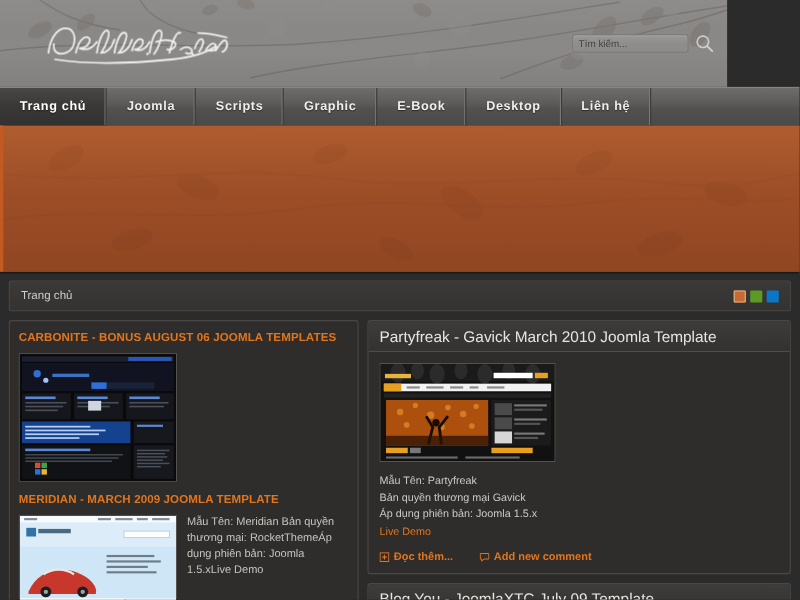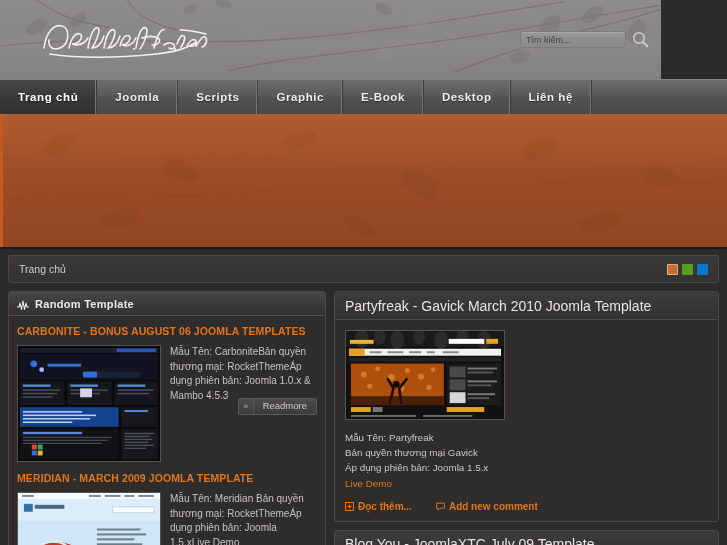--- a/index.html
+++ b/index.html
@@ -351,28 +351,20 @@
       <span class="swatch" style="background:#5b9b22"></span>
       <span class="swatch" style="background:#0a76c8"></span>
     </div>
   </div>
 </div>
 
 <div class="content">
 
   <div class="sidebar">
     <div class="panel">
-      <div class="module-head">
-        <span class="mh-icon">
-          <svg viewBox="0 0 12 12" width="12" height="12">
-            <path d="M0 7 L2 7 L3 3 L4.5 9.5 L6 1 L7.5 9.5 L9 3 L10 7 L12 7" fill="none" stroke="#e9e7e3" stroke-width="1.1" stroke-linejoin="round"></path>
-          </svg>
-        </span>
-        <span class="module-title">Random Template</span>
-      </div>
       <div class="module-body">
 
         <div>
           <div class="tpl-title">CARBONITE - BONUS AUGUST 06 JOOMLA TEMPLATES</div>
           <div class="tpl-row">
             <div class="thumb sb">
               <svg class="shot shot-carbonite" viewBox="0 0 144 117" preserveAspectRatio="none">
                 <rect width="144" height="117" fill="#0a0a0c"></rect>
                 <rect x="2" y="2" width="140" height="5" fill="#1b1f2e"></rect>
                 <rect x="100" y="2.6" width="40" height="3.6" fill="#2a56b8"></rect>
@@ -423,27 +415,20 @@
                 <rect x="105" y="84" width="37" height="31" fill="#16181d"></rect>
                 <g fill="#4a4f58">
                   <rect x="108" y="88" width="30" height="1.4"></rect>
                     <rect x="108" y="91" width="26" height="1.4"></rect>
                   <rect x="108" y="94" width="28" height="1.4"></rect>
                     <rect x="108" y="97" width="24" height="1.4"></rect>
                   <rect x="108" y="100" width="30" height="1.4"></rect>
                     <rect x="108" y="103" width="22" height="1.4"></rect>
                 </g>
               </svg>
-            </div>
-            <div class="tpl-desc">
-              <span>Mẫu Tên: CarboniteBản quyền thương mại: RocketThemeÁp dụng phiên bản: Joomla 1.0.x &amp; Mambo 4.5.3</span>
-              <div class="readmore">
-                <span class="rm-arrow">»</span>
-                <span class="rm-label">Readmore</span>
-              </div>
             </div>
           </div>
         </div>
 
         <div style="margin-top:10px">
           <div class="tpl-title">MERIDIAN - MARCH 2009 JOOMLA TEMPLATE</div>
           <div class="tpl-row">
             <div class="thumb sb">
               <svg class="shot shot-meridian" viewBox="0 0 144 117" preserveAspectRatio="none">
                 <rect width="144" height="117" fill="#eef7fd"></rect>

